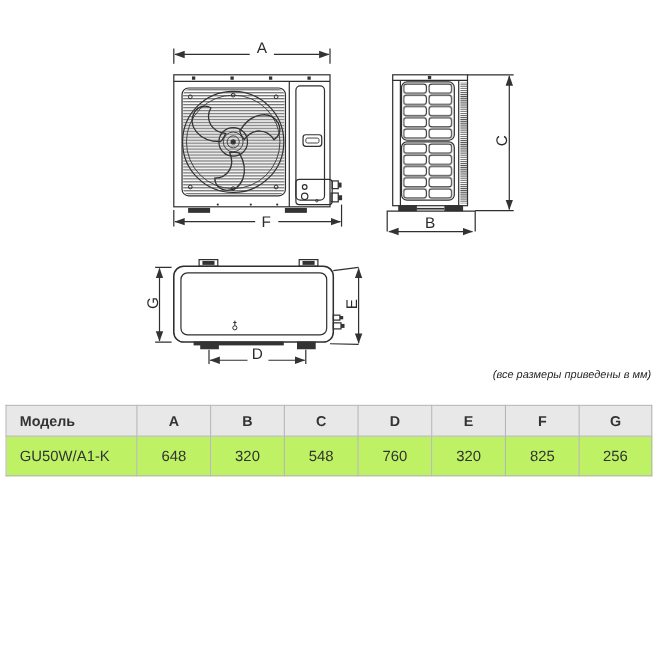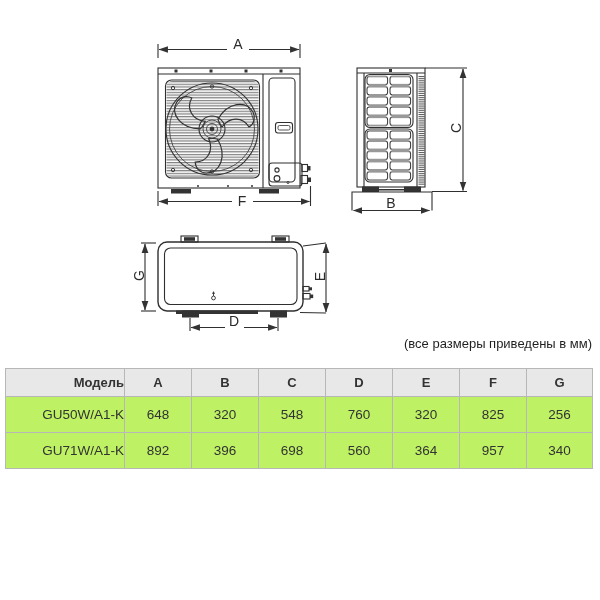--- a/index.html
+++ b/index.html
@@ -4,32 +4,32 @@
 <style>
   html,body{margin:0;padding:0;}
   body{
     width:600px;height:600px;position:relative;background:#ffffff;
     font-family:"Liberation Sans","DejaVu Sans",sans-serif;color:#333;
     overflow:hidden;
   }
   #diagram{position:absolute;left:0;top:0;}
   .dimtext{font-family:"Liberation Sans","DejaVu Sans",sans-serif;font-size:14px;fill:#2b2b2b;}
   #note{
-    position:absolute;top:336px;right:8px;font-size:13px;color:#1f1f1f;margin-left:24px;
+    position:absolute;top:336px;right:8px;font-size:10px;font-style:italic;color:#1f1f1f;margin-left:24px;
   }
   #spec-table{
     position:absolute;left:5px;top:368px;width:587px;
     border-collapse:collapse;table-layout:fixed;font-size:13px;color:#333;
   }
   #spec-table th,#spec-table td{
     border:1px solid #b7b7b7;text-align:center;vertical-align:middle;padding:0;
   }
   #spec-table thead th{background:#e8e8e8;font-weight:bold;height:27px;}
   #spec-table th.model-col,#spec-table td.model-col{
-    text-align:right;padding-left:29px;
+    text-align:left;padding-left:12px;
   }
   #spec-table td{background:#bef264;font-size:13.5px;}
   tr.r0 td{height:35px;} tr.r1 td{height:35px;} tr.r2 td{height:34px;} tr.r3 td{height:59px;}
   td.model-col .mline{display:block;line-height:19px;}
 </style>
 </head>
 <body>
 
 <svg id="diagram" width="600" height="362" viewBox="0 0 600 362">
   <defs>
@@ -252,26 +252,14 @@
           <span class="mline">GU50W/A1-K</span>
         </td>
       <td>648</td>
       <td>320</td>
       <td>548</td>
       <td>760</td>
       <td>320</td>
       <td>825</td>
       <td>256</td>
     </tr>
-    <tr class="r1">
-      <td class="model-col">
-          <span class="mline">GU71W/A1-K</span>
-        </td>
-      <td>892</td>
-      <td>396</td>
-      <td>698</td>
-      <td>560</td>
-      <td>364</td>
-      <td>957</td>
-      <td>340</td>
-    </tr>
   </tbody>
 </table>
 
 </body></html>

